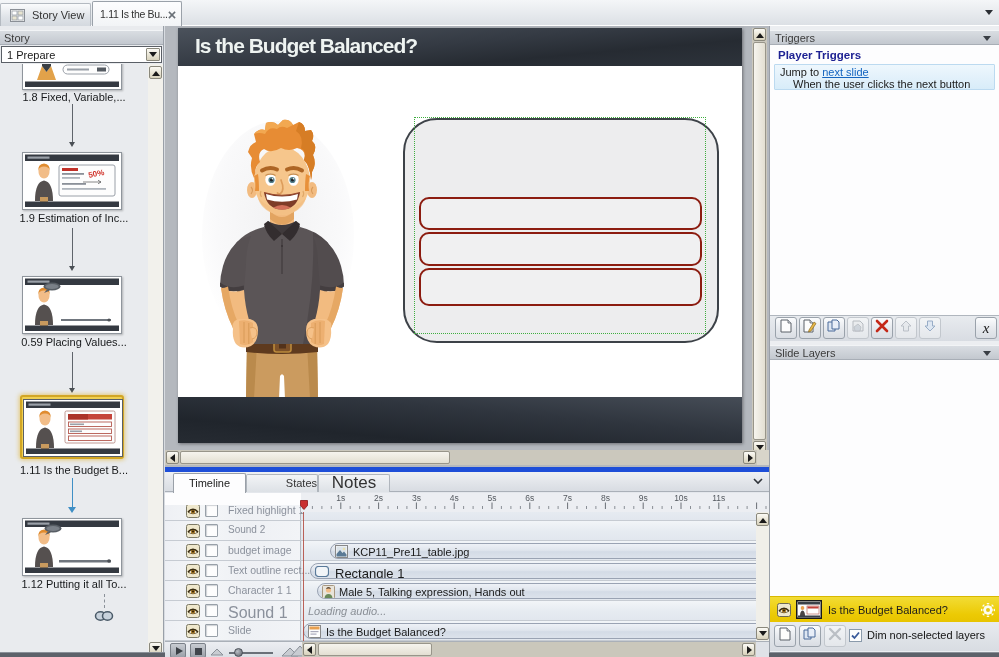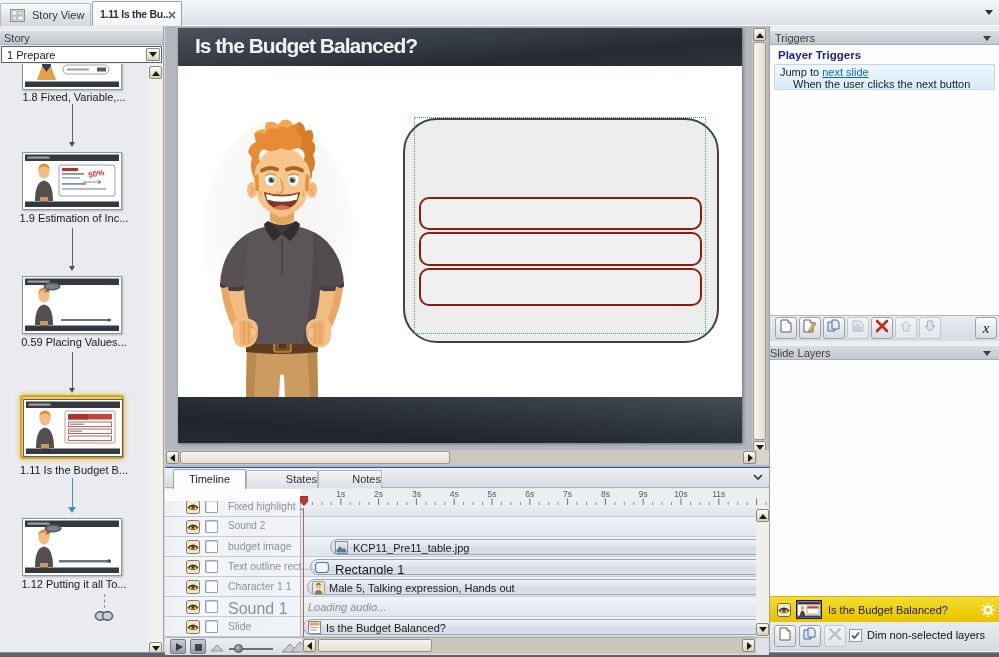--- a/index.html
+++ b/index.html
@@ -33,21 +33,21 @@
     <svg width="15" height="13" style="position:absolute;left:9px;top:5px" viewBox="0 0 15 13">
       <rect x="0.5" y="0.5" width="14" height="12" fill="#f4f4f2" stroke="#8a8f96"></rect>
       <rect x="2" y="2" width="5" height="4" fill="#fff" stroke="#9aa0a8" stroke-width="0.8"></rect>
       <rect x="8" y="2" width="5" height="4" fill="#e8e4d0" stroke="#9aa0a8" stroke-width="0.8"></rect>
       <rect x="2" y="7" width="5" height="4" fill="#e8e4d0" stroke="#9aa0a8" stroke-width="0.8"></rect>
       <rect x="8" y="7" width="5" height="4" fill="#fff" stroke="#9aa0a8" stroke-width="0.8"></rect>
     </svg>
     <span class="tabtxt" style="position:absolute;left:31px;top:5px;">Story View</span>
   </div>
   <div class="tab2">
-    <span class="tabtxt" style="position:absolute;left:7px;top:6px;font-size:10.5px;letter-spacing:-0.3px;font-weight:bold;">1.11 Is the Bu...</span>
+    <span class="tabtxt" style="position:absolute;left:7px;top:6px;font-size:10.5px;letter-spacing:-0.3px;">1.11 Is the Bu...</span>
     <svg width="8" height="8" style="position:absolute;right:5px;top:9px" viewBox="0 0 9 9">
       <path d="M1 1 L8 8 M8 1 L1 8" stroke="#6a7077" stroke-width="1.7"></path>
     </svg>
   </div>
   <div style="position:absolute;right:4px;top:7px;width:11px;height:11px;">
     <div style="position:absolute;left:1px;top:3px;width:0;height:0;border-left:4px solid transparent;border-right:4px solid transparent;border-top:5px solid #2a2e33;"></div>
   </div>
 </div>
 
 <div id="left" style="position:absolute;left:0;top:26px;width:164px;height:631px;background:#e9ebee;border-right:1px solid #9aa0a8;">
@@ -293,25 +293,25 @@
           <div class="arr-l"></div>
         </div>
     <div style="position:absolute;left:15px;top:1px;width:270px;height:13px;background:linear-gradient(#f6f4ee,#e3dfd2);border:1px solid #98958a;border-radius:2px;"></div>
     <div class="sbtn" style="left:578px;top:1px;width:13px;height:13px;">
           <div class="arr-r"></div>
         </div>
   </div>
   <div style="position:absolute;left:592px;top:424px;width:12px;height:15px;background:#d8d5ca;"></div>
 </div>
 
-<div id="tl" style="position:absolute;left:165px;top:467px;width:604px;height:190px;background:#e4e7ec;border-top:1px solid #1d4ed8;overflow:hidden;">
+<div id="tl" style="position:absolute;left:165px;top:467px;width:604px;height:190px;background:#e4e7ec;border-top:5px solid #1d4ed8;overflow:hidden;">
 <div style="position:absolute;left:0;top:0;width:604px;height:20px;background:linear-gradient(#eef0f3,#d8dce2);border-bottom:1px solid #aab0b8;"></div>
 <div style="position:absolute;left:8px;top:1px;width:73px;height:20px;background:#fdfdfe;border:1px solid #9aa0a8;border-bottom:none;border-radius:2px 2px 0 0;z-index:3;text-align:center;font-size:11px;color:#222;line-height:18px;">Timeline</div>
 <div style="position:absolute;left:81px;top:2px;width:72px;height:18px;background:linear-gradient(#f2f4f6,#dde1e6);border:1px solid #b0b6bd;border-bottom:none;border-radius:2px 2px 0 0;text-align:right;font-size:11px;color:#333;line-height:16px;">States</div>
-<div style="position:absolute;left:153px;top:2px;width:64px;height:18px;background:linear-gradient(#f2f4f6,#dde1e6);border:1px solid #b0b6bd;border-bottom:none;border-radius:2px 2px 0 0;text-align:right;font-size:11px;color:#333;line-height:16px;">Notes</div>
+<div style="position:absolute;left:153px;top:2px;width:72px;height:18px;background:linear-gradient(#f2f4f6,#dde1e6);border:1px solid #b0b6bd;border-bottom:none;border-radius:2px 2px 0 0;text-align:center;font-size:17px;color:#333;line-height:16px;">Notes</div>
 <svg width="10" height="7" viewBox="0 0 10 7" style="position:absolute;left:588px;top:6px;">
         <path d="M1 1 L5 5 L9 1" stroke="#30343a" stroke-width="1.6" fill="none"></path>
       </svg>
 <div id="rows" style="position:absolute;left:0;top:33px;width:604px;height:136px;overflow:hidden;z-index:1;">
 <div style="position:absolute;left:0;top:0;width:136px;height:136px;background:linear-gradient(90deg,#eef0f4,#f4f6f8 30%,#eef0f4 60%,#f2f4f7);border-right:1px solid #b4bac2;"></div>
 <div style="position:absolute;left:137px;top:0;width:454px;height:136px;background:#e9edf2;"></div>
 <div style="position:absolute;left:0;top:15px;width:591px;height:1px;background:#c6cbd2;"></div>
 <div style="position:absolute;left:137px;top:-4px;width:454px;height:19px;background:linear-gradient(#f2f5f8,#e6ebf1 55%,#e2e7ee);"></div>
 <div style="position:absolute;left:21px;top:-1px;width:14px;height:14px;"><svg class="ey" width="14" height="14" viewBox="0 0 14 14">
             <rect x="0.5" y="0.5" width="13" height="13" rx="2" fill="#efe8cd" stroke="#7d7a66"></rect>
@@ -396,21 +396,21 @@
             <circle cx="9" cy="4" r="1.3" fill="#e8e0b0"></circle>
           </svg>
           <span style="position:absolute;left:22px;top:2px;font-size:11px;color:#1a1a1a;white-space:nowrap;">KCP11_Pre11_table.jpg</span>
         </div>
 <div style="position:absolute;left:145px;top:57.5px;width:470px;height:16px;background:linear-gradient(#eef1f6,#dfe5ed 45%,#d3dbe6 55%,#dce2eb);border:1px solid #9aa3b3;border-radius:8px;overflow:hidden;">
           <svg width="14" height="11" viewBox="0 0 14 11" style="position:absolute;left:4px;top:2.5px;">
             <rect x="0.5" y="0.5" width="13" height="10" rx="3" fill="#f2f5f8" stroke="#5a7a9a" stroke-width="1.2"></rect>
           </svg>
           <span style="position:absolute;left:24px;top:2px;font-size:13px;color:#1a1a1a;white-space:nowrap;">Rectangle 1</span>
         </div>
-<div style="position:absolute;left:142px;top:77.5px;width:477px;height:16px;background:linear-gradient(#eef1f6,#dfe5ed 45%,#d3dbe6 55%,#dce2eb);border:1px solid #9aa3b3;border-radius:8px;overflow:hidden;">
+<div style="position:absolute;left:152px;top:77.5px;width:477px;height:16px;background:linear-gradient(#eef1f6,#dfe5ed 45%,#d3dbe6 55%,#dce2eb);border:1px solid #9aa3b3;border-radius:8px;overflow:hidden;">
           <svg width="13" height="14" viewBox="0 0 13 14" style="position:absolute;left:4px;top:1px;">
             <rect x="0.5" y="0.5" width="12" height="13" rx="1" fill="#e8e4da" stroke="#a89880"></rect>
             <circle cx="6.5" cy="5" r="2.6" fill="#f2bd88"></circle>
             <path d="M4 4 Q4.5 2 6.5 2 Q8.5 2 9 4 Q6.5 3 4 4 Z" fill="#5a4a3a"></path>
             <path d="M2.5 13 Q3 9 6.5 9 Q10 9 10.5 13 Z" fill="#6a8a5a"></path>
           </svg>
           <span style="position:absolute;left:21px;top:2px;font-size:11px;color:#1a1a1a;white-space:nowrap;">Male 5, Talking expression, Hands out</span>
         </div>
 <span style="position:absolute;left:143px;top:100px;font-size:11px;font-style:italic;color:#8a8f96;">Loading audio...</span>
 <div style="position:absolute;left:138px;top:117.5px;width:477px;height:16px;background:linear-gradient(#eef1f6,#dfe5ed 45%,#d3dbe6 55%,#dce2eb);border:1px solid #9aa3b3;border-radius:8px;overflow:hidden;">
@@ -572,21 +572,21 @@
         <div style="position:absolute;left:50%;top:50%;transform:translate(-50%,-50%);"><svg width="14" height="14" viewBox="0 0 14 14" opacity="0.6">
             <path d="M7 2 L12 7 L9.5 7 L9.5 12 L4.5 12 L4.5 7 L2 7 Z" fill="#e2e6ea" stroke="#9aa2ac"></path>
           </svg></div>
       </div>
 <div class="tb flat" style="left:149px;top:291px;">
         <div style="position:absolute;left:50%;top:50%;transform:translate(-50%,-50%);"><svg width="14" height="14" viewBox="0 0 14 14" opacity="0.85">
             <path d="M7 12 L12 7 L9.5 7 L9.5 2 L4.5 2 L4.5 7 L2 7 Z" fill="#dce6f2" stroke="#8aa2c0"></path>
           </svg></div>
       </div>
 <div class="tb" style="left:205px;top:291px;text-align:center;"><span style="font-family:'Liberation Serif',serif;font-style:italic;font-size:15px;color:#1a1a1a;position:relative;top:1px;">x</span></div>
-<div class="phdr" style="position:absolute;left:0;top:319px;width:229px;height:15px;">Slide Layers<div class="pcaret" style="top:5px;"></div></div>
+<div class="phdr" style="position:absolute;left:0;top:319px;width:229px;height:15px;padding-left:5px;">Slide Layers<div class="pcaret" style="top:5px;"></div></div>
 <div style="position:absolute;left:0;top:334px;width:229px;height:236px;background:#fdfdfe;"></div>
 <div style="position:absolute;left:0;top:570px;width:229px;height:26px;background:linear-gradient(#f2dc35,#ecca04 70%,#e8c400);border-top:1px solid #d8b800;">
         <div style="position:absolute;left:7px;top:6px;"><svg width="14" height="14" viewBox="0 0 14 14">
             <rect x="0.5" y="0.5" width="13" height="13" rx="2" fill="#efe8cd" stroke="#6d6a56"></rect>
             <path d="M2 8 Q7 3 12 8 Q7 11.5 2 8 Z" fill="#fdfdf4" stroke="#4a3a1a" stroke-width="0.8"></path>
             <circle cx="7" cy="7.6" r="2.2" fill="#a87820"></circle>
             <circle cx="7" cy="7.6" r="1" fill="#2a1c08"></circle>
             <path d="M2 8 Q7 2.5 12 8" fill="none" stroke="#3a2c10" stroke-width="1.6"></path>
           </svg></div>
         <div style="position:absolute;left:26px;top:3px;"><svg width="26" height="19" viewBox="0 0 26 19">

